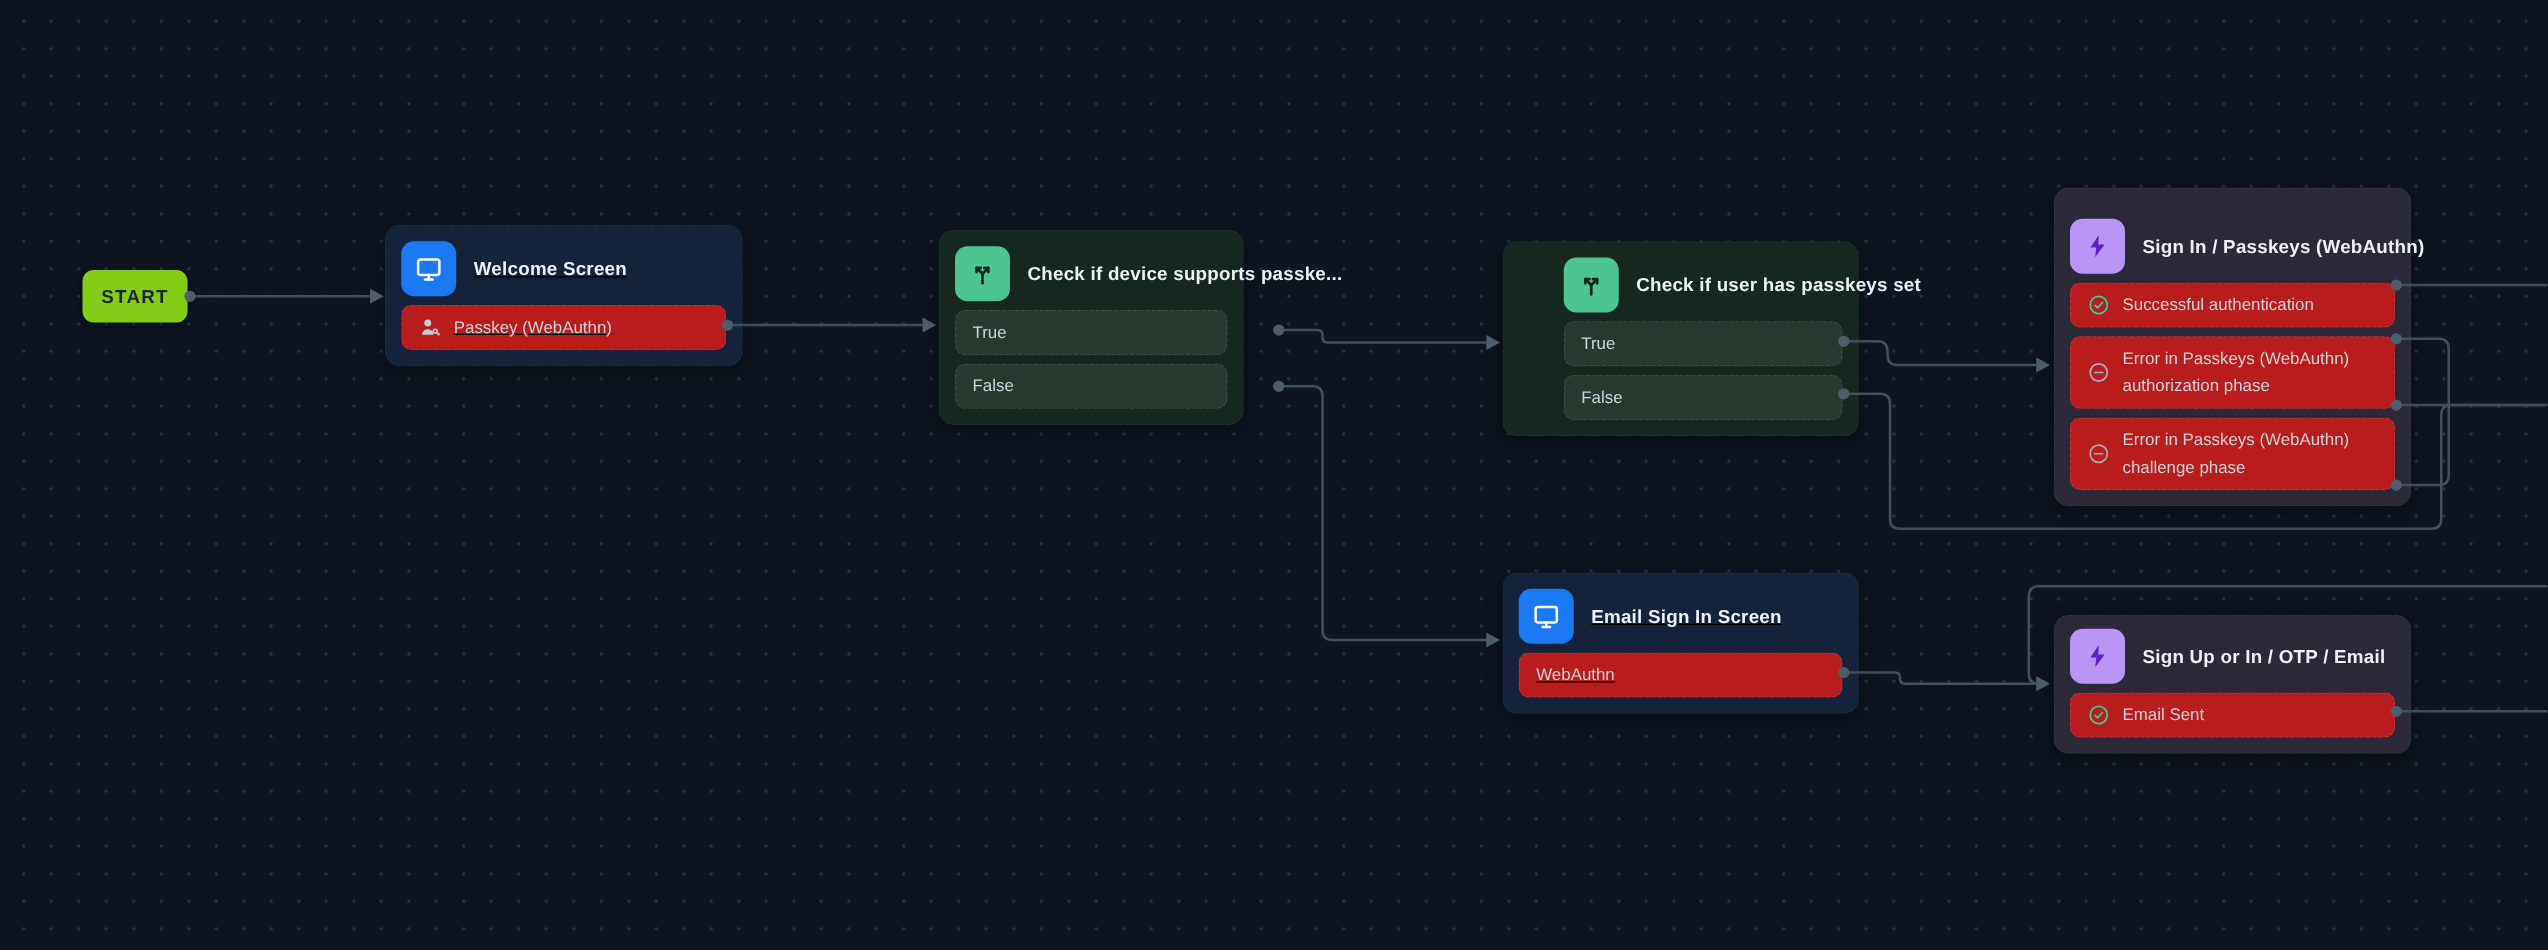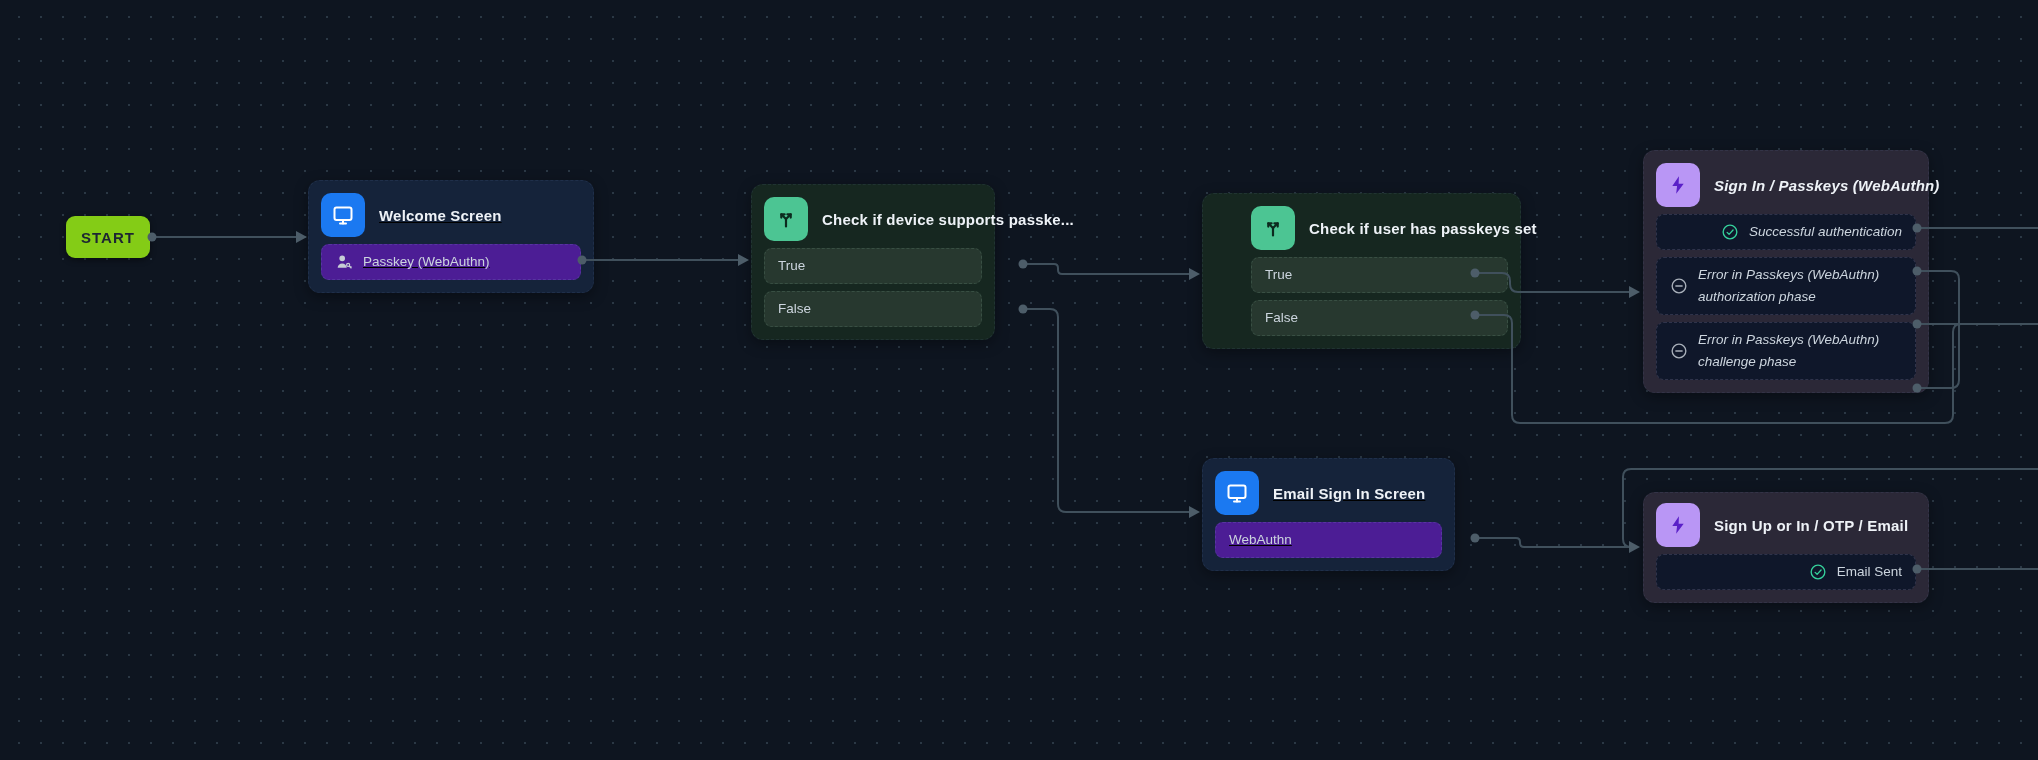--- a/index.html
+++ b/index.html
@@ -25,29 +25,29 @@
   .node-icon{width:44px;height:44px;min-width:44px;border-radius:10px;display:flex;align-items:center;justify-content:center;}
   .node-title{font-weight:bold;font-size:15px;color:#eef2f7;letter-spacing:.2px;white-space:nowrap;}
   .node-row{
     border-radius:8px;display:flex;align-items:center;gap:10px;
     padding:4px 13px;min-height:36px;font-size:13.5px;color:#ccd5de;
     box-sizing:border-box;margin-top:7px;line-height:1.65;
   }
   .row-icon{display:flex;align-items:center;min-width:18px;}
   
   .screen{background:#15233a;text-decoration:underline;}
-  .screen .node-row{background:#4c1d95;border:1px dashed rgba(140,170,215,.18);}
+  .screen .node-row{background:#b91c1c;border:1px dashed rgba(140,170,215,.18);}
   .screen .node-icon{background:#1b79f1;}
   
   .condition{background:#162720;}
   .condition .node-row{background:#27382f;border:1px dashed rgba(150,200,175,.16);}
   .condition .node-icon{background:#4cc593;}
   
   .action{background:#2b2837;}
-  .action .node-row{background:#0f172a;border:1px dashed rgba(195,185,225,.18);justify-content:flex-end;}
+  .action .node-row{background:#b91c1c;border:1px dashed rgba(195,185,225,.18);}
   .action .node-icon{background:#b996f5;}
   svg.edges{position:absolute;left:0;top:0;z-index:5;pointer-events:none;}
   svg.edges path.wire{fill:none;stroke:#40505c;stroke-width:2;}
   svg.edges circle.port{fill:#4d5d69;}
   svg.edges polygon.arrow{fill:#4d5d69;}
 </style>
 </head>
 <body>
 
 <div class="start-pill">
@@ -92,42 +92,42 @@
     <div class="node-title">Check if device supports passke...</div>
   </div>
   <div class="node-row">
     <span class="row-label">True</span>
   </div>
   <div class="node-row">
     <span class="row-label">False</span>
   </div>
 </div>
 
-<div class="node condition" style="left:1202px;top:193px;width:319px;padding-left:48px;">
+<div class="node condition" style="left:1202px;top:193px;width:285px;padding-left:48px;">
   <div class="node-header">
     <div class="node-icon">
       <svg width="24" height="24" viewBox="0 0 24 24" fill="none" stroke="#0c2a1e" stroke-width="2.2" stroke-linecap="round" stroke-linejoin="round">
         <path d="M12 19.5V12"></path>
           <path d="M12 12L7.3 7.3"></path>
           <path d="M12 12l4.7-4.7"></path>
         <path d="M7.3 10.6V7.3h3.3"></path>
           <path d="M16.7 10.6V7.3h-3.3"></path>
       </svg>
     </div>
     <div class="node-title">Check if user has passkeys set</div>
   </div>
   <div class="node-row">
     <span class="row-label">True</span>
   </div>
   <div class="node-row">
     <span class="row-label">False</span>
   </div>
 </div>
 
-<div class="node action" style="left:1643px;top:150px;width:286px;padding-top:12px;font-style:italic;">
+<div class="node action" style="left:1643px;top:150px;width:286px;padding-top:24px;">
   <div class="node-header">
     <div class="node-icon">
       <svg width="22" height="22" viewBox="0 0 24 24">
         <polygon points="13,2.5 5.8,13 11,13 10,21.5 18.2,10.5 12.7,10.5" fill="#5a1fc8"></polygon>
       </svg>
     </div>
     <div class="node-title">Sign In / Passkeys (WebAuthn)</div>
   </div>
   <div class="node-row">
     <span class="row-icon">
@@ -151,21 +151,21 @@
     <span class="row-icon">
       <svg width="18" height="18" viewBox="0 0 20 20" fill="none" stroke="#a9b0ba" stroke-width="1.5" stroke-linecap="round">
         <circle cx="10" cy="10" r="7.6"></circle>
           <path d="M6.5 10h7"></path>
       </svg>
     </span>
     <span class="row-label">Error in Passkeys (WebAuthn) challenge phase</span>
   </div>
 </div>
 
-<div class="node screen" style="left:1202px;top:458px;width:253px;">
+<div class="node screen" style="left:1202px;top:458px;width:285px;">
   <div class="node-header">
     <div class="node-icon">
       <svg width="24" height="24" viewBox="0 0 24 24" fill="none" stroke="#ffffff" stroke-width="2" stroke-linecap="round" stroke-linejoin="round">
         <rect x="3.5" y="4.5" width="17" height="12.5" rx="2"></rect>
         <path d="M9 20.5h6"></path>
           <path d="M12 17v3.5"></path>
       </svg>
     </div>
     <div class="node-title">Email Sign In Screen</div>
   </div>

